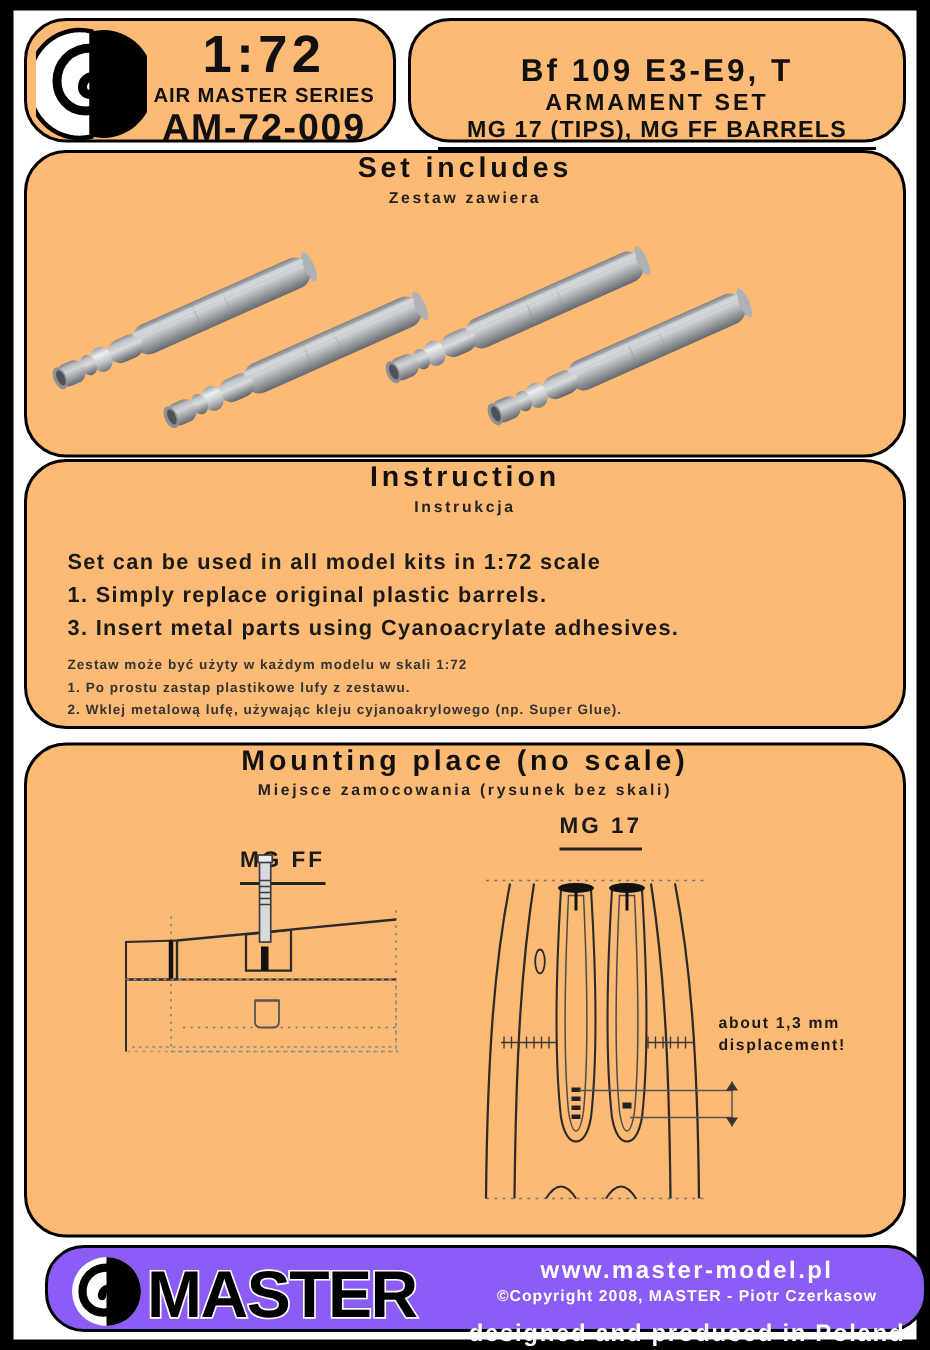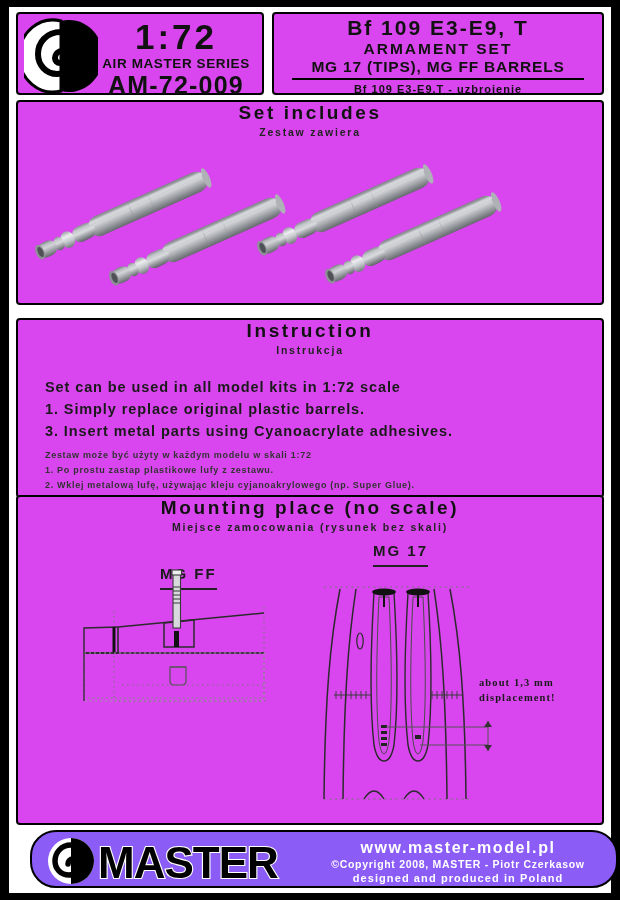--- a/index.html
+++ b/index.html
@@ -12,21 +12,21 @@
     position:relative;width:620px;height:900px;box-sizing:border-box;
     border-left:9px solid #000;border-right:9px solid #000;
     border-top:7px solid #000;border-bottom:7px solid #000;
     background:#fff;
   }
   .inner{position:relative;width:602px;height:886px;}
 
   
   .panel{
     position:absolute;box-sizing:border-box;
-    border:2px solid #000;border-radius:4px;background:#d946ef;
+    border:2px solid #000;border-radius:28px;background:#fdba74;
   }
 
   
   .hdr-left{left:7px;top:5px;width:248px;height:83px;}
   .hdr-right{left:263px;top:5px;width:332px;height:83px;}
 
   .logo-mark{position:absolute;left:6px;top:4px;width:74px;height:76px;}
   .hdr-left .txt{position:absolute;left:72px;top:2px;width:172px;text-align:center;}
   .scale-num{
     font-weight:bold;font-size:35px;letter-spacing:3px;line-height:36px;
@@ -36,41 +36,41 @@
     font-weight:bold;font-size:13.5px;letter-spacing:0.6px;line-height:15px;
     margin-top:1px;
   }
   .code{
     font-weight:bold;font-size:25px;letter-spacing:1.2px;line-height:27px;
     margin-top:1px;
   }
 
   .hdr-right .t1{
     text-align:center;font-weight:bold;font-size:21px;letter-spacing:2px;
-    margin-top:2px;line-height:23px;
+    margin-top:22px;line-height:23px;
   }
   .hdr-right .t2{
     text-align:center;font-weight:bold;font-size:15.5px;letter-spacing:2px;
     line-height:17px;margin-top:1px;
   }
   .hdr-right .t3{
     text-align:center;font-weight:bold;font-size:15.5px;letter-spacing:0.8px;
     line-height:17px;margin-top:1px;
   }
   .hdr-rule{
     width:292px;height:2px;background:#000;margin:3px auto 0 auto;
   }
   .hdr-right .t4{
     text-align:center;font-weight:bold;font-size:11px;letter-spacing:1px;
     line-height:13px;margin-top:3px;
   }
 
   
   .sec-includes{left:7px;top:93px;width:588px;height:205px;}
-  .sec-instr{left:7px;top:311px;width:588px;height:180px;}
+  .sec-instr{left:7px;top:299px;width:588px;height:180px;}
   .sec-mount{left:7px;top:488px;width:588px;height:330px;}
   .sec-footer{
     left:21px;top:823px;width:588px;height:58px;
     background:#8b5cf6;border-color:#000;border-radius:26px;
   }
 
   .h1{
     text-align:center;font-weight:bold;font-size:19px;letter-spacing:2.6px;
   }
   .h2{
@@ -98,29 +98,28 @@
   .dg-label{
     position:absolute;font-weight:bold;font-size:15px;letter-spacing:2px;
     border-bottom:2px solid #222;padding-bottom:6px;color:#1a1a1a;
   }
   .lbl-mgff{left:142px;top:68px;}
   .lbl-mg17{left:355px;top:45px;}
   .disp-note{
     position:absolute;left:461px;top:178px;width:125px;
     font-size:10.5px;font-weight:bold;letter-spacing:1.1px;line-height:15px;
     color:#1a1a1a;
-    font-family:Liberation Serif, serif;
   }
 
   
   .footer-logo{position:absolute;left:14px;top:4px;width:250px;height:50px;}
   .footer-txt{position:absolute;left:276px;top:4px;width:300px;text-align:center;color:#fff;}
   .f1{font-size:16px;font-weight:bold;letter-spacing:1.6px;line-height:19px;margin-top:2px;}
   .f2{font-size:10.5px;font-weight:bold;letter-spacing:0.7px;line-height:14px;}
-  .f3{font-size:11px;font-weight:bold;letter-spacing:1.1px;line-height:14px;}
+  .f3{font-size:16px;font-weight:bold;letter-spacing:1.1px;line-height:14px;margin-top:12px;}
 </style>
 </head>
 <body>
 
 <div class="page">
 <div class="inner">
 
   <div class="panel hdr-left">
     <div class="logo-mark">
       <svg viewBox="0 0 74 76" width="74" height="76">

